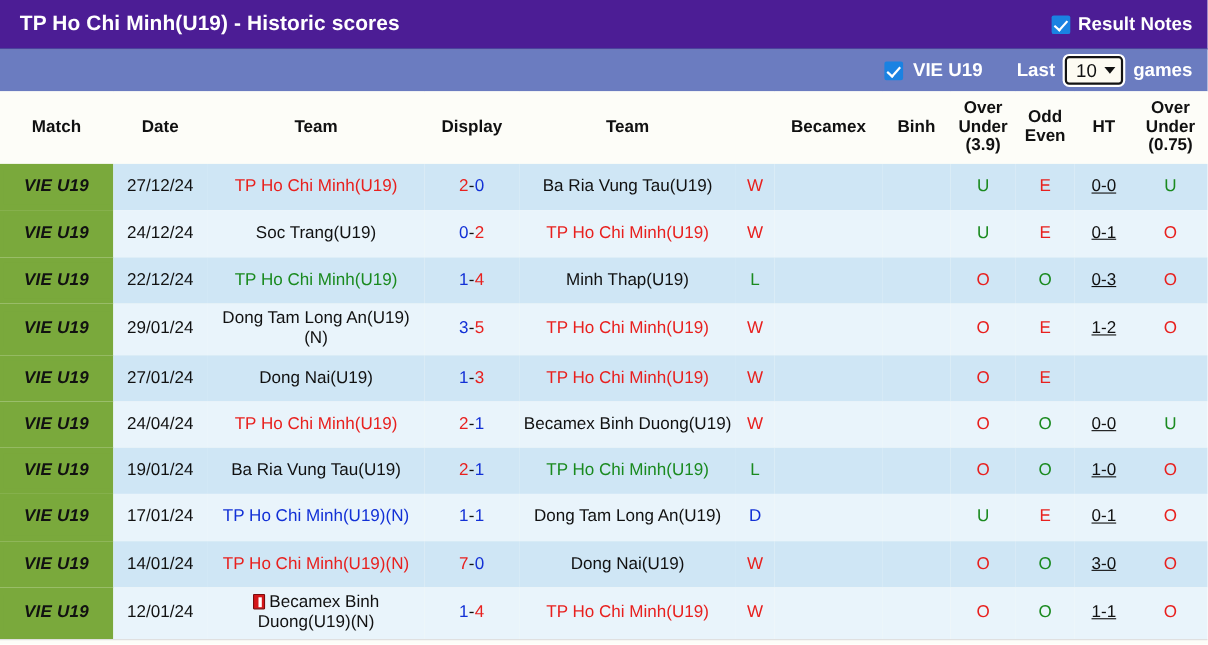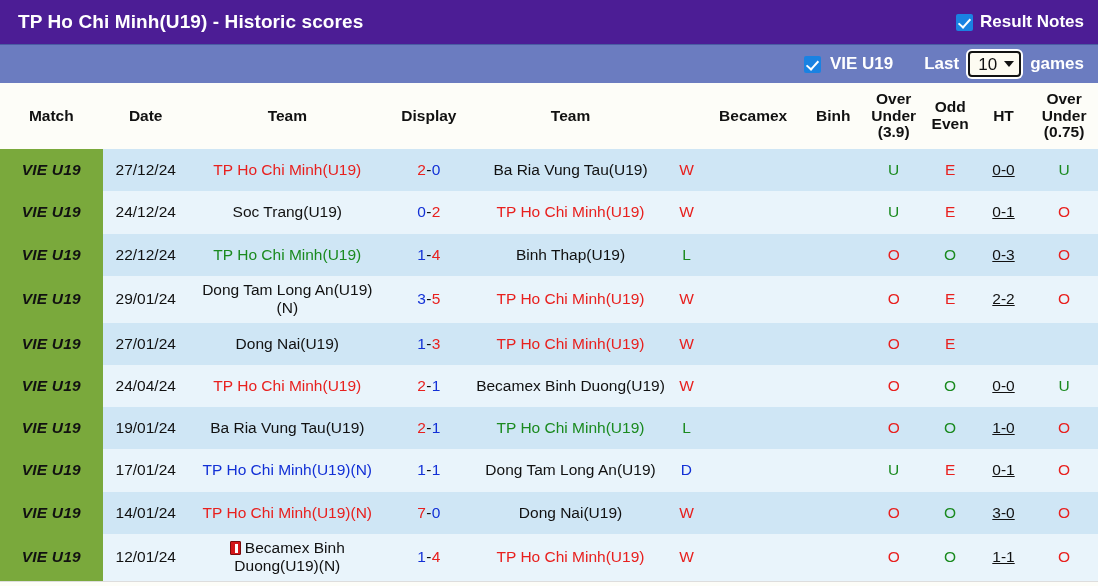--- a/index.html
+++ b/index.html
@@ -249,21 +249,21 @@
           <td class="c-ht">0-1</td>
           <td class="c-ou2"><span class="red">O</span></td>
         </tr>
         <tr class="r-odd">
           <td class="c-match">
             <span style="display:block;background:#7aa93c;padding:7px 0">VIE U19</span>
           </td>
           <td class="c-date">22/12/24</td>
           <td class="c-home"><span class="green">TP Ho Chi Minh(U19)</span></td>
           <td class="c-res"><span class="blue">1</span><span class="black">-</span><span class="red">4</span></td>
-          <td class="c-away"><span class="black">Binh Thap(U19)</span></td>
+          <td class="c-away"><span class="black">Minh Thap(U19)</span></td>
           <td class="c-wdl"><span class="green">L</span></td>
           <td class="c-hcp"></td>
           <td class="c-odds"></td>
           <td class="c-ou"><span class="red">O</span></td>
           <td class="c-oe"><span class="green">O</span></td>
           <td class="c-ht">0-3</td>
           <td class="c-ou2"><span class="red">O</span></td>
         </tr>
         <tr class="r-even">
           <td class="c-match">
@@ -271,21 +271,21 @@
           </td>
           <td class="c-date">29/01/24</td>
           <td class="c-home"><span class="black">Dong Tam Long An(U19)(N)</span></td>
           <td class="c-res"><span class="blue">3</span><span class="black">-</span><span class="red">5</span></td>
           <td class="c-away"><span class="red">TP Ho Chi Minh(U19)</span></td>
           <td class="c-wdl"><span class="red">W</span></td>
           <td class="c-hcp"></td>
           <td class="c-odds"></td>
           <td class="c-ou"><span class="red">O</span></td>
           <td class="c-oe"><span class="red">E</span></td>
-          <td class="c-ht">2-2</td>
+          <td class="c-ht">1-2</td>
           <td class="c-ou2"><span class="red">O</span></td>
         </tr>
         <tr class="r-odd">
           <td class="c-match">
             <span style="display:block;background:#7aa93c;padding:7px 0">VIE U19</span>
           </td>
           <td class="c-date">27/01/24</td>
           <td class="c-home"><span class="black">Dong Nai(U19)</span></td>
           <td class="c-res"><span class="blue">1</span><span class="black">-</span><span class="red">3</span></td>
           <td class="c-away"><span class="red">TP Ho Chi Minh(U19)</span></td>

